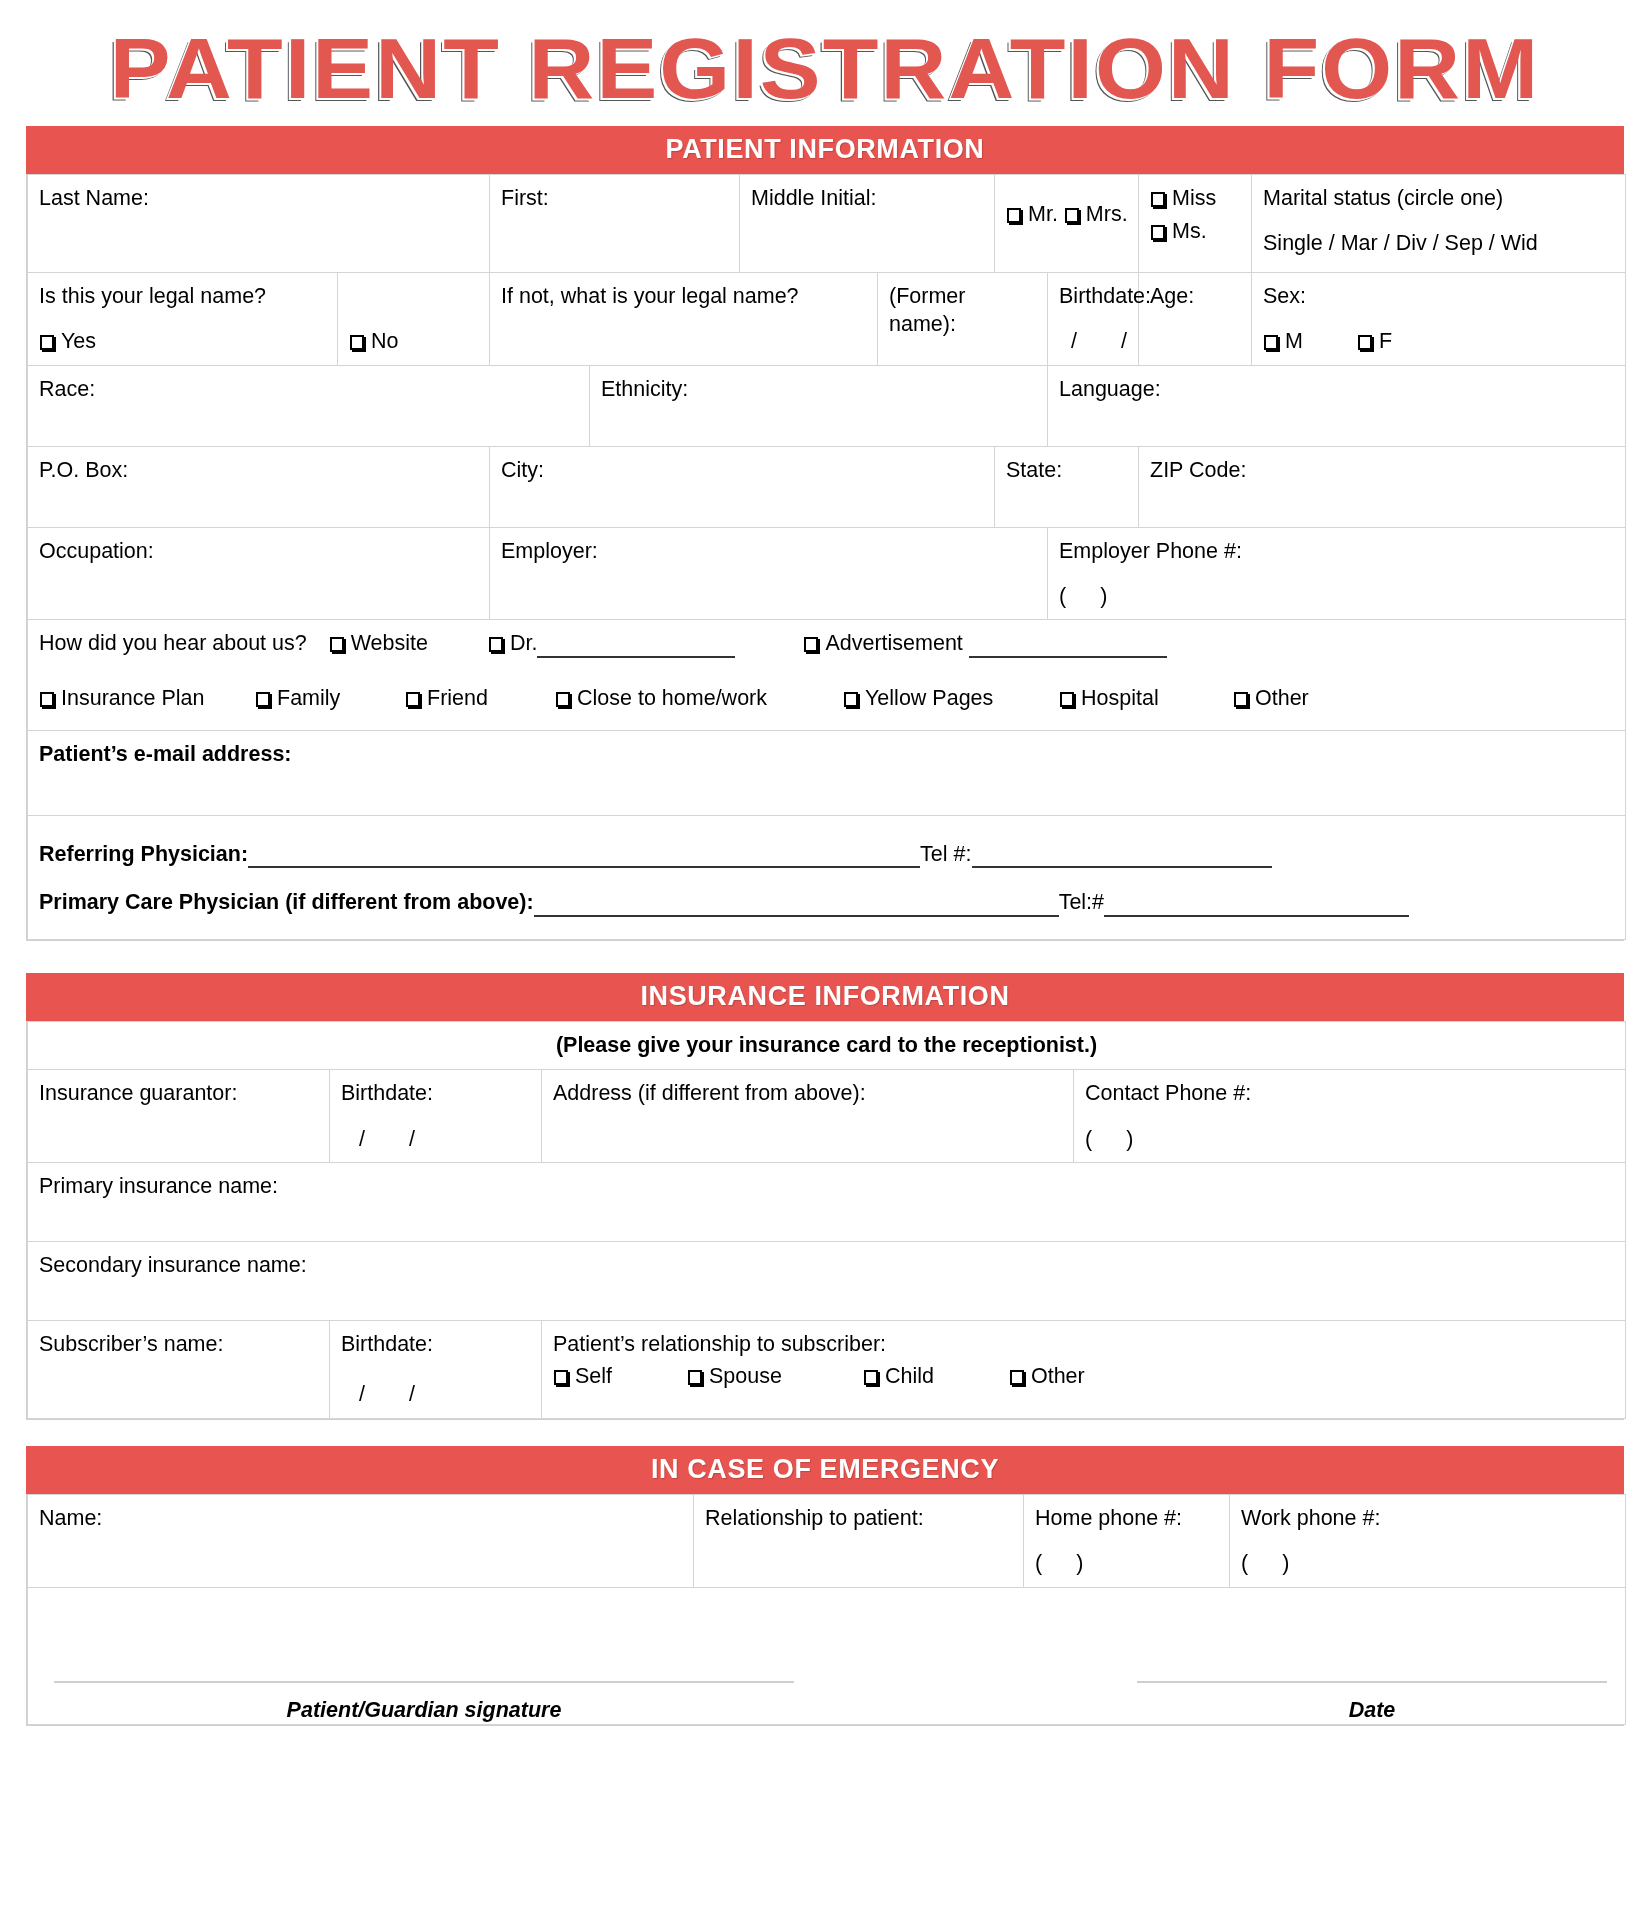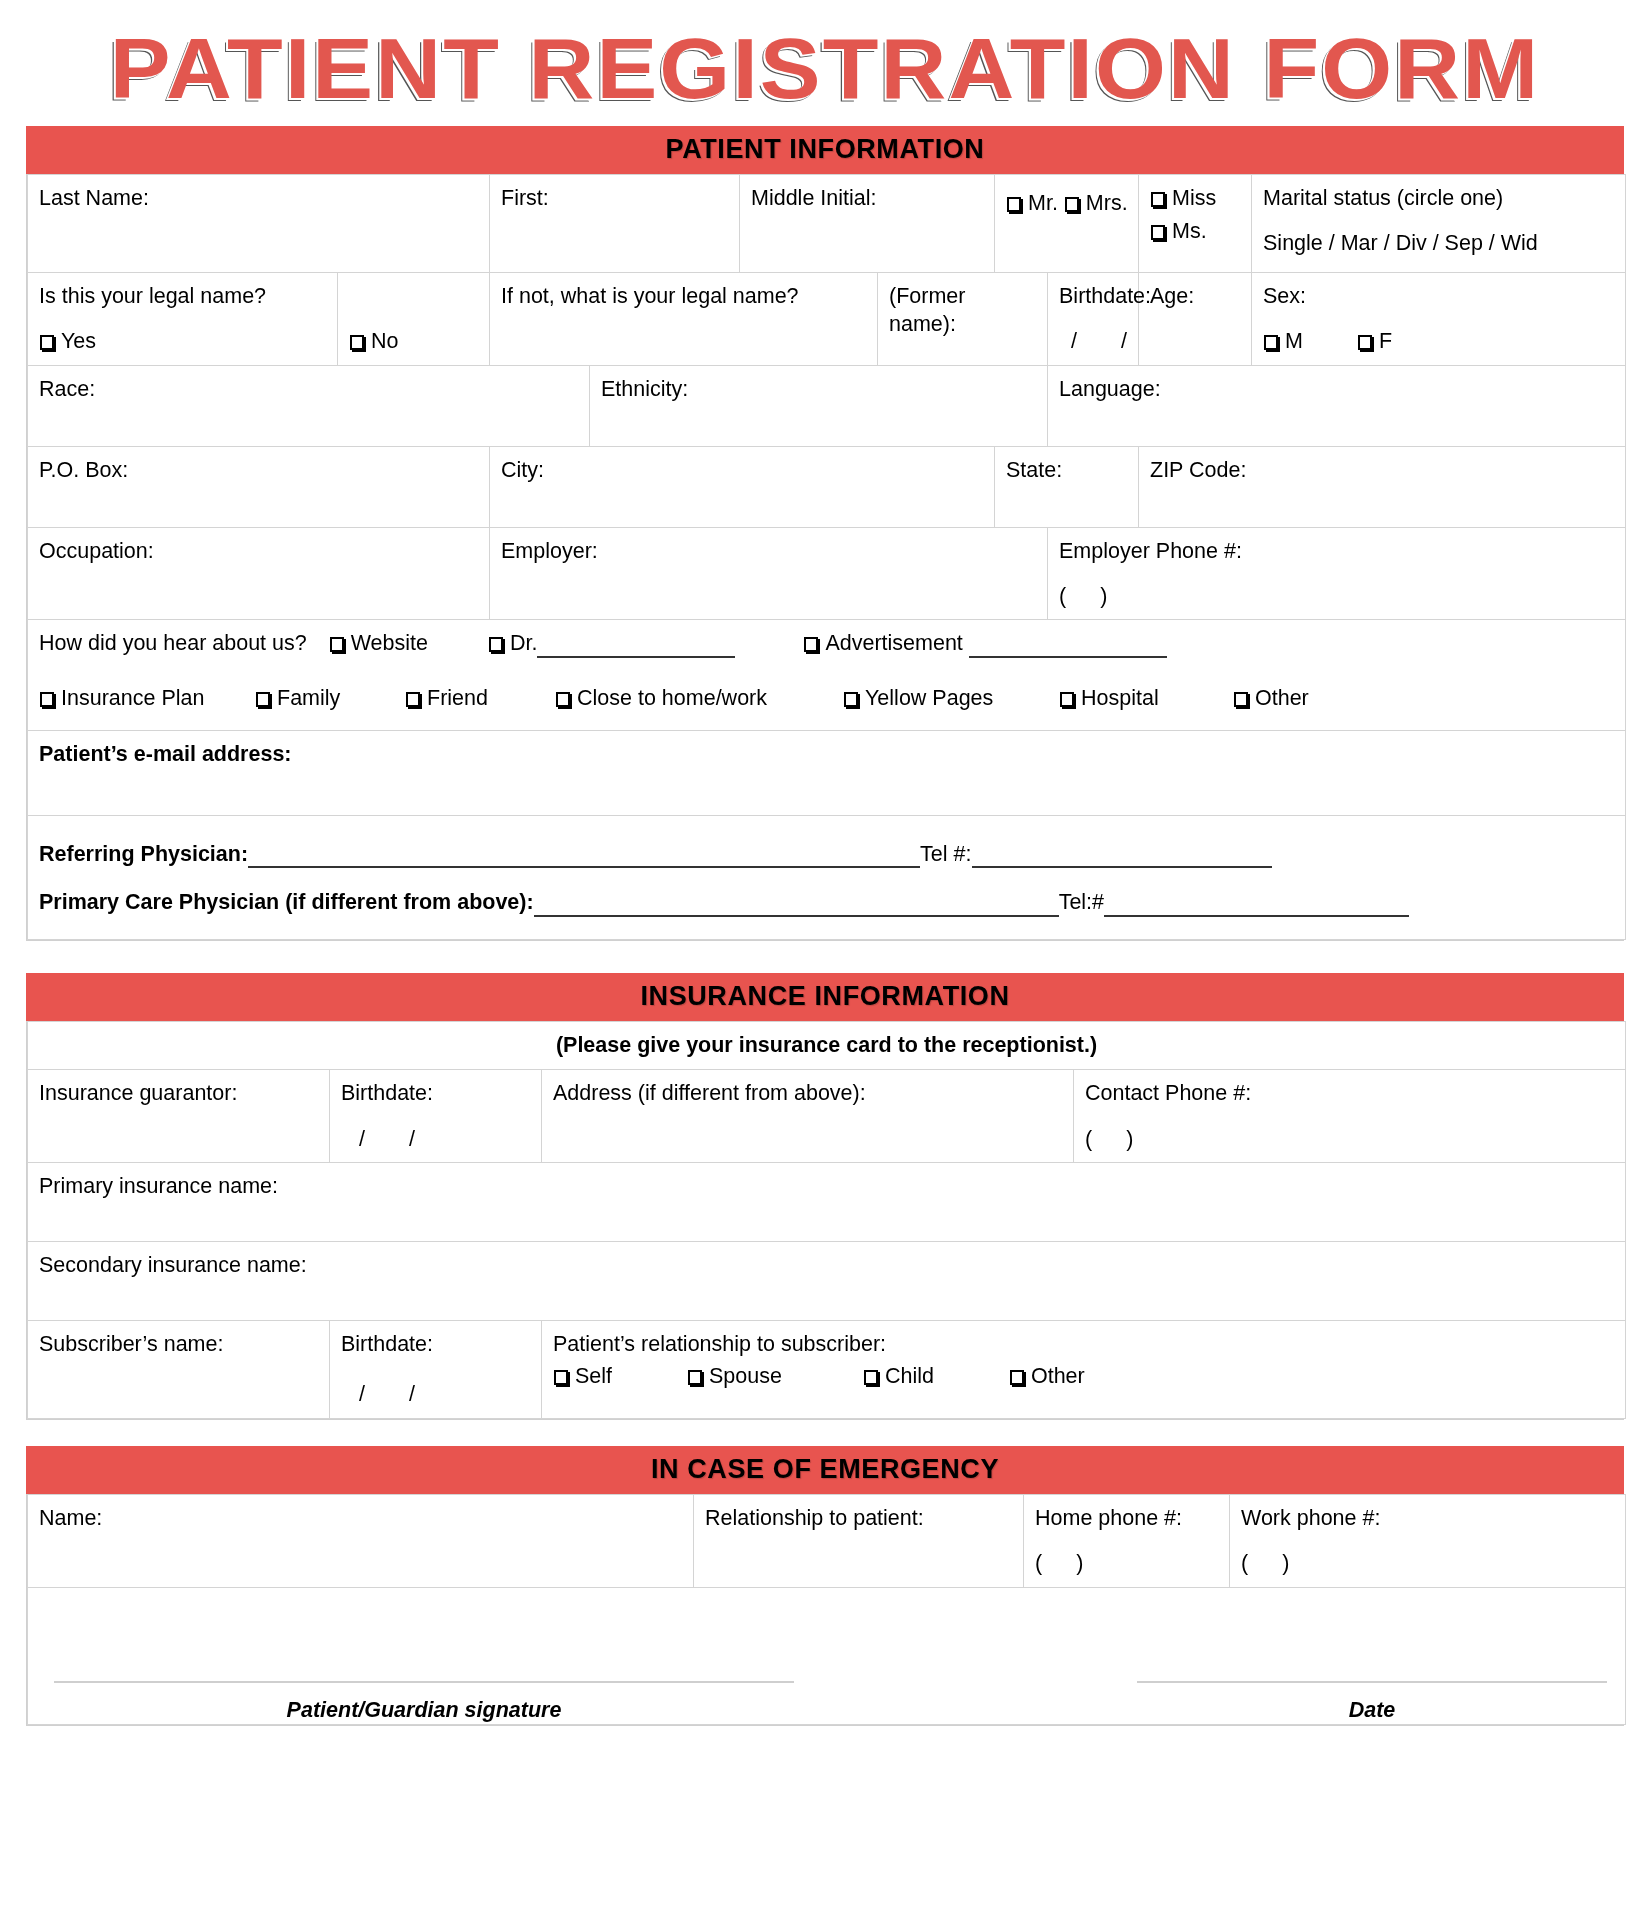--- a/index.html
+++ b/index.html
@@ -37,21 +37,21 @@
     transform-origin: center;
     text-shadow:
       -2px 2px 0 #ffffff,
       -3px 3px 0 #555555,
       -1px 1px 0 #ffffff;
   }
 
   
   .banner {
     background: #e8544f;
-    color: #000000;
+    color: #ffffff;
     text-align: center;
     font-weight: bold;
     font-size: 27px;
     letter-spacing: 0.6px;
     padding: 8px 0 9px 0;
     line-height: 1.15;
     text-shadow: 1px 1px 1px rgba(0,0,0,0.18);
   }
 
   
@@ -179,21 +179,21 @@
       <td colspan="2">
         <span>First:</span>
       </td>
       <td colspan="2">
         <span>Middle Initial:</span>
       </td>
       <td colspan="2" style="width:144px">
         <div class="opt">
           <span class="cb"></span><span>Mr.</span>
         </div>
-        <div class="opt" style="margin-top:5px">
+        <div class="opt" style="margin-top:16px">
           <span class="cb"></span><span>Mrs.</span>
         </div>
       </td>
       <td>
         <div class="opt">
           <span class="cb"></span><span>Miss</span>
         </div>
         <div class="opt" style="margin-top:5px">
           <span class="cb"></span><span>Ms.</span>
         </div>

